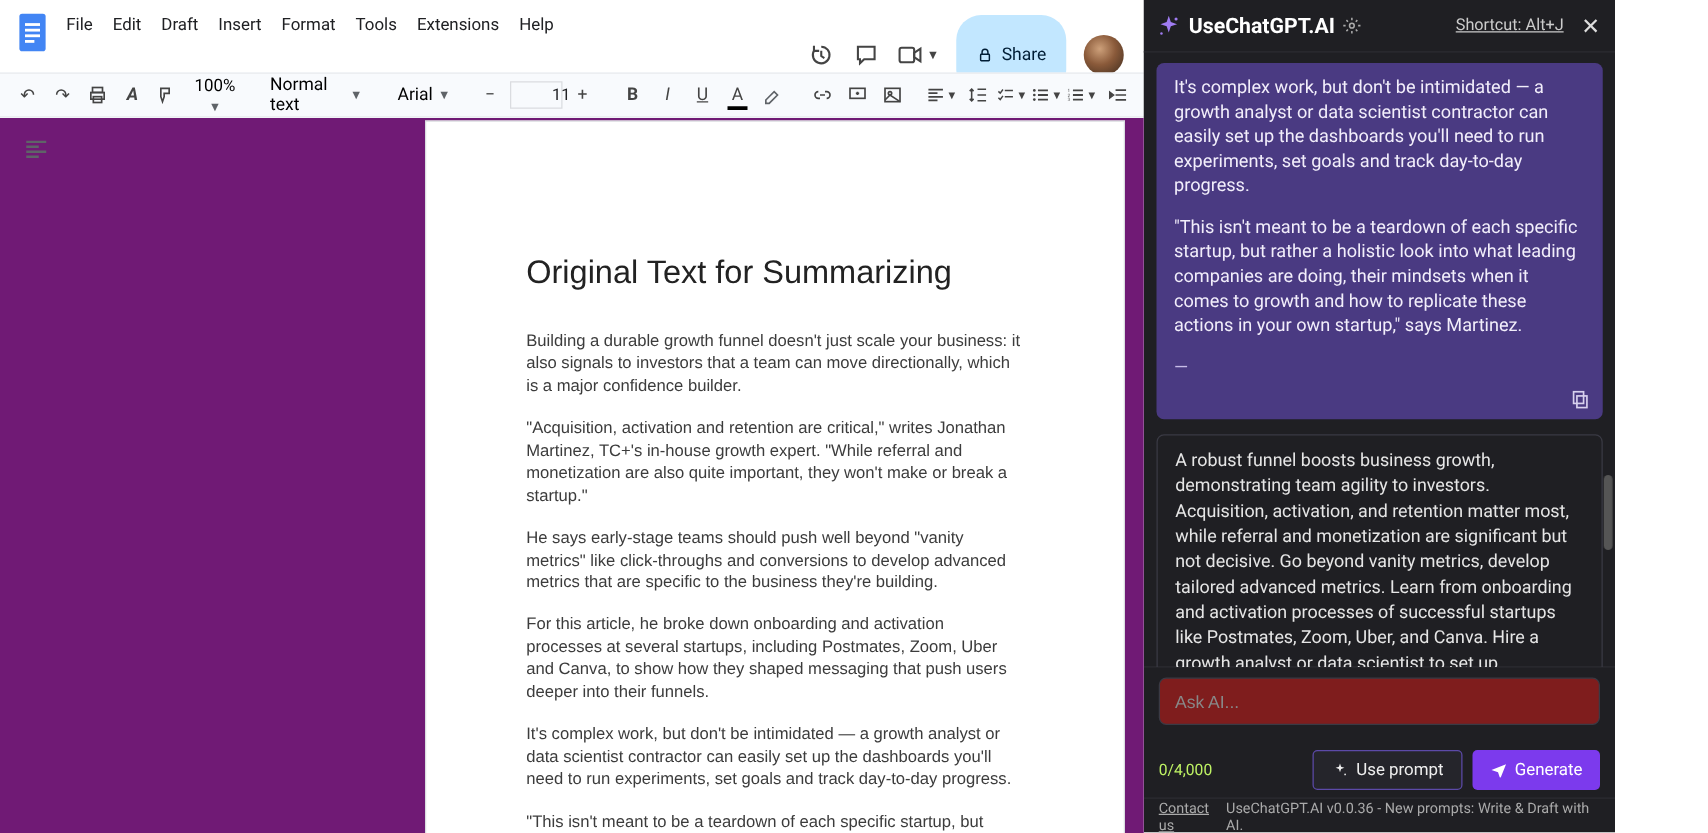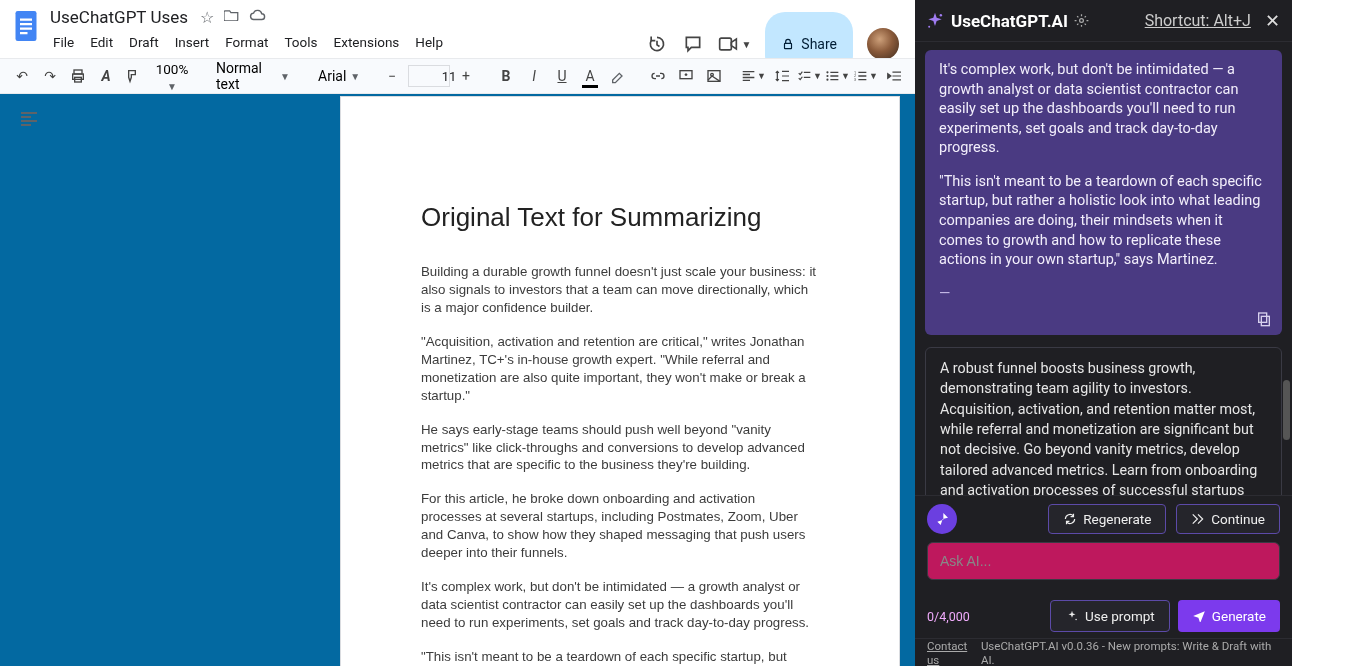--- a/index.html
+++ b/index.html
@@ -95,21 +95,21 @@
   }
   .color-a { position: relative; }
   .color-a::after {
     content:''; position:absolute; left:4px; right:4px; bottom:1px; height:3px;
     background:#000;
   }
   .highlight-pen { color:#5f6368; }
   
   .page-wrap {
     flex: 1;
-    background: #0369a1;
+    background: #701a75;
     overflow: auto;
     position: relative;
   }
   .outline-toggle {
     position: absolute; left: 18px; top: 14px;
     width: 22px; height: 22px; display:flex; align-items:center; justify-content:center;
     color:#5f6368; cursor:pointer;
   }
   .page {
     width: 560px;
@@ -151,21 +151,21 @@
     display: flex;
     align-items: center;
     padding: 0 12px 0 10px;
     gap: 8px;
     border-bottom: 1px solid #2c2c32;
   }
   .ext-logo { display:flex; align-items:center; gap:6px; }
   .ext-title { font-size: 17px; font-weight: 700; color:#fff; }
   .ext-gear { color:#aaa; cursor:pointer; }
   .ext-header-right { margin-left:auto; display:flex; align-items:center; gap:14px; }
-  .shortcut { font-size:16px; color:#ccc; text-decoration: underline; cursor:pointer;}
+  .shortcut { font-size:13px; color:#ccc; text-decoration: underline; cursor:pointer;}
   .ext-close { color:#ddd; font-size:18px; cursor:pointer; }
 
   .ext-body {
     flex:1;
     overflow-y:auto;
     padding: 8px 10px 8px 10px;
   }
   .purple-card {
     background: #4a3a82;
     border-radius: 6px;
@@ -216,34 +216,34 @@
     color:#eee;
     padding: 6px 14px;
     border-radius: 4px;
     font-size: 13.5px;
     display:flex; align-items:center; gap:6px;
     cursor:pointer;
     background:#25252b;
   }
   .ask-input {
     width:100%;
-    background:#be185d;
+    background:#7f1d1d;
     border:1px solid #3a3a44;
     border-radius:6px;
     color:#ccc;
     padding:10px 12px;
     font-size:14px;
     outline:none;
     min-height:38px;
   }
   .ask-input::placeholder { color:#888; }
   .ctrl-row3 {
     display:flex; align-items:center; margin-top:20px;
   }
-  .counter { font-size:12.5px; color:#f0abfc; }
+  .counter { font-size:12.5px; color:#bef264; }
   .right-btns { margin-left:auto; display:flex; gap:8px; }
   .prompt-btn {
     border:1px solid #5c4aa8;
     background:#25252b;
     color:#eee;
     padding:7px 14px;
     border-radius:4px;
     font-size:13.5px;
     display:flex; align-items:center; gap:6px;
     cursor:pointer;
@@ -284,36 +284,20 @@
     <div class="doc-logo">
       <svg viewBox="0 0 36 48">
           <rect x="4" y="4" width="28" height="40" rx="3" fill="#4285f4"></rect>
           <rect x="10" y="14" width="16" height="3" fill="#fff"></rect>
           <rect x="10" y="20" width="16" height="3" fill="#fff"></rect>
           <rect x="10" y="26" width="16" height="3" fill="#fff"></rect>
           <rect x="10" y="32" width="10" height="3" fill="#fff"></rect>
         </svg>
     </div>
     <div class="title-area">
-      <div class="doc-title-row">
-        <span class="doc-title">UseChatGPT Uses</span>
-        <div class="title-icons">
-          <span>☆</span>
-          <span>
-              <svg width="15" height="13" viewBox="0 0 24 20">
-                <path d="M2 4h7l2 3h11v11a2 2 0 0 1-2 2H2a2 2 0 0 1-2-2V6a2 2 0 0 1 2-2z" fill="none" stroke="#5f6368" stroke-width="2"></path>
-              </svg>
-            </span>
-          <span>
-              <svg width="17" height="13" viewBox="0 0 24 18">
-                <path d="M7 16h11a4 4 0 0 0 0-8 6 6 0 0 0-11.5-1A4.5 4.5 0 0 0 7 16z" fill="none" stroke="#5f6368" stroke-width="2"></path>
-              </svg>
-            </span>
-        </div>
-      </div>
       <div class="menu-bar">
         <span class="menu-item">File</span>
         <span class="menu-item">Edit</span>
         <span class="menu-item">Draft</span>
         <span class="menu-item">Insert</span>
         <span class="menu-item">Format</span>
         <span class="menu-item">Tools</span>
         <span class="menu-item">Extensions</span>
         <span class="menu-item">Help</span>
       </div>
@@ -518,42 +502,20 @@
     </div>
 
 
     <div class="summary-card">
       <div>A robust funnel boosts business growth, demonstrating team agility to investors. Acquisition, activation, and retention matter most, while referral and monetization are significant but not decisive. Go beyond vanity metrics, develop tailored advanced metrics. Learn from onboarding and activation processes of successful startups like Postmates, Zoom, Uber, and Canva. Hire a growth analyst or data scientist to set up experimentation dashboards. Understand leading companies' approaches to growth for replication in your own startup.</div>
 
     </div>
   </div>
 
   <div class="ext-controls">
-    <div class="ctrl-row1">
-      <div class="broom">
-          <svg width="16" height="16" viewBox="0 0 24 24">
-            <path d="M14 3l7 7-8 2-3 9-5-5 9-3z" fill="#fff"></path>
-          </svg>
-        </div>
-      <div class="pill-btns">
-        <div class="pill">
-          <svg width="14" height="14" viewBox="0 0 24 24">
-              <path d="M4 12a8 8 0 0 1 14-5M20 12a8 8 0 0 1-14 5" fill="none" stroke="#eee" stroke-width="2"></path>
-              <path d="M18 3v5h-5M6 21v-5h5" fill="none" stroke="#eee" stroke-width="2"></path>
-            </svg>
-          <span>Regenerate</span>
-        </div>
-        <div class="pill">
-          <svg width="14" height="12" viewBox="0 0 24 20">
-              <path d="M3 2l8 8-8 8M12 2l8 8-8 8" fill="none" stroke="#eee" stroke-width="2"></path>
-            </svg>
-          <span>Continue</span>
-        </div>
-      </div>
-    </div>
     <input class="ask-input" placeholder="Ask AI..." style="">
     <div class="ctrl-row3">
       <span class="counter">0/4,000</span>
       <div class="right-btns">
         <div class="prompt-btn">
           <svg width="14" height="14" viewBox="0 0 24 24">
               <path d="M12 3l1.5 4.5L18 9l-4.5 1.5L12 15l-1.5-4.5L6 9l4.5-1.5z" fill="#eee"></path>
               <circle cx="19" cy="18" r="1.2" fill="#eee"></circle>
             </svg>
           <span>Use prompt</span>

